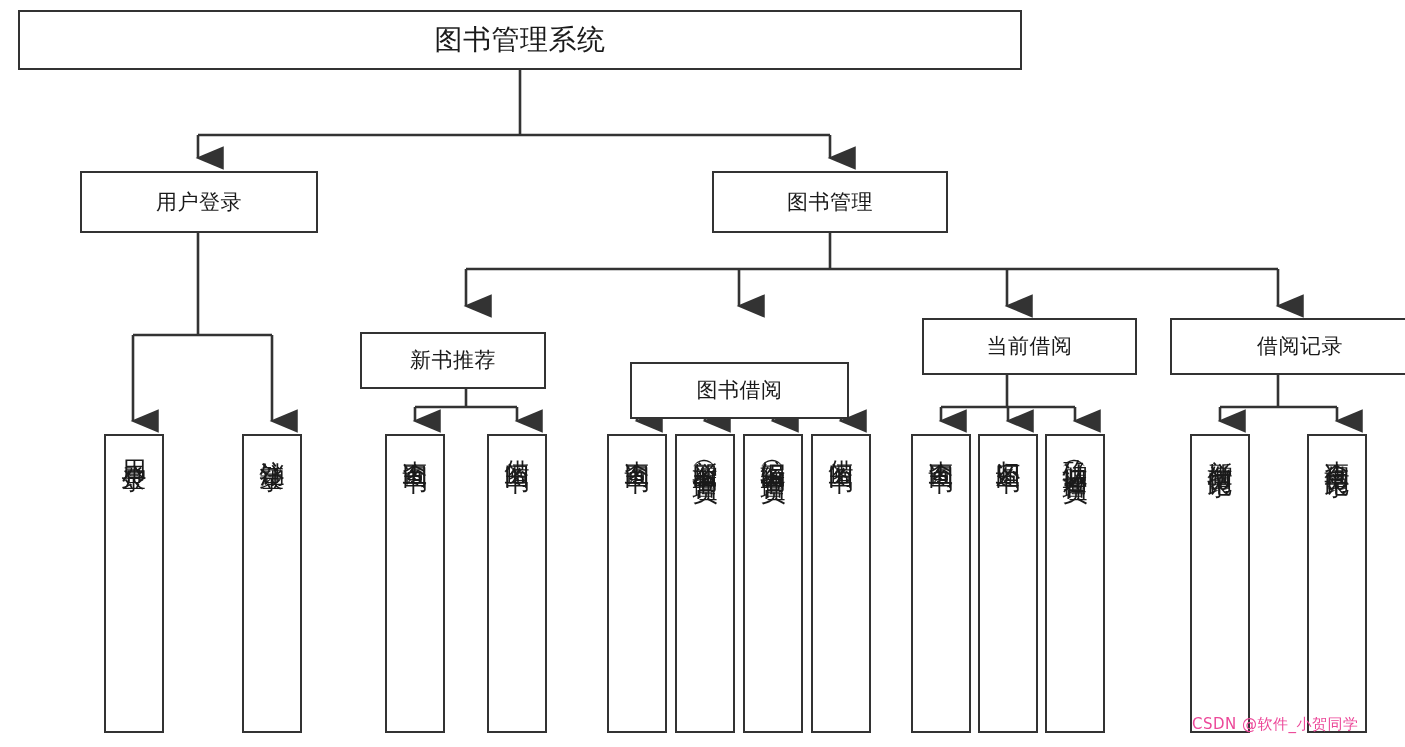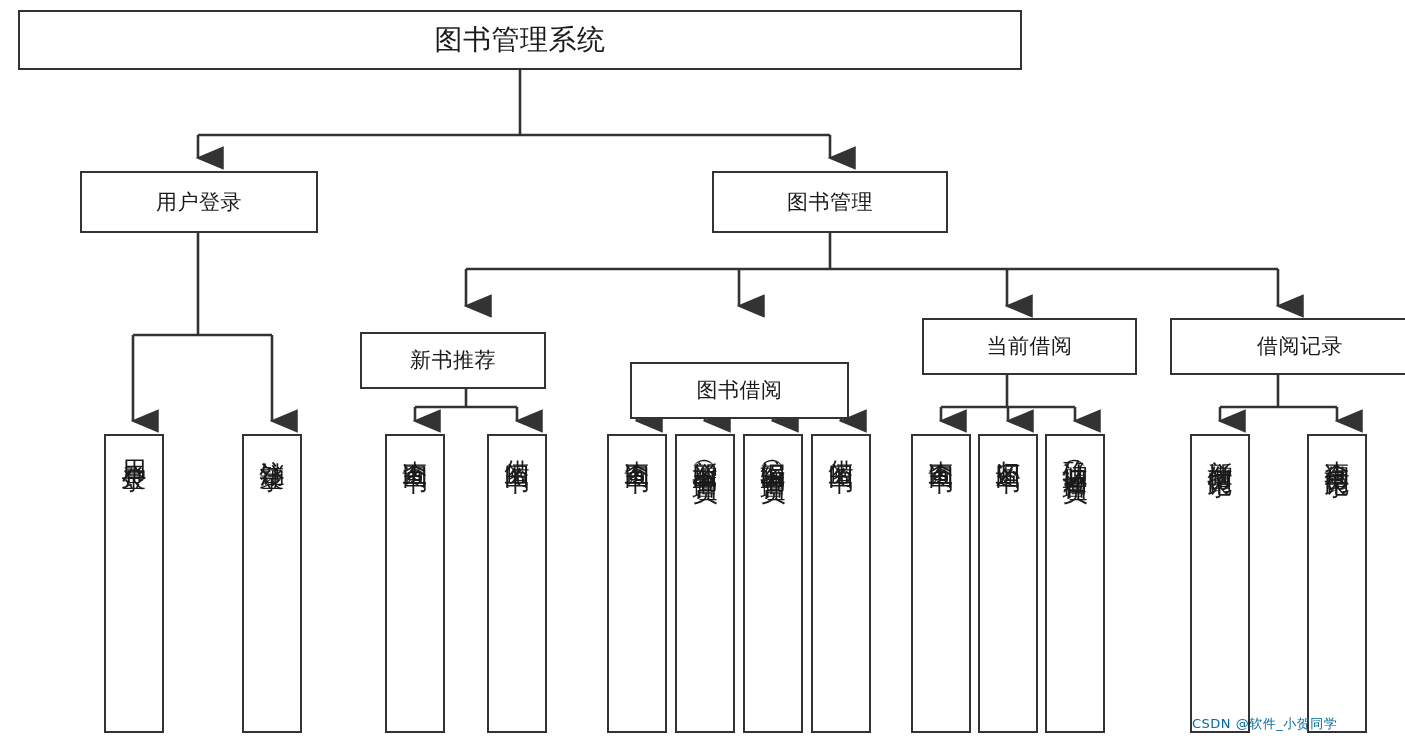--- a/index.html
+++ b/index.html
@@ -54,22 +54,22 @@
     writing-mode: vertical-rl;
     text-orientation: upright;
     font-size: 25px;
     letter-spacing: 3px;
     line-height: 1.0;
     white-space: nowrap;
   }
   .node.root .label { font-size: 28px; }
   .watermark {
     position: absolute;
-    color: #0369a1;
-    font-size: 13px;
+    color: #ec4899;
+    font-size: 15px;
     letter-spacing: 0.5px;
     white-space: nowrap;
     user-select: none;
   }
 </style>
 </head>
 <body>
 
 <div id="canvas">
 

